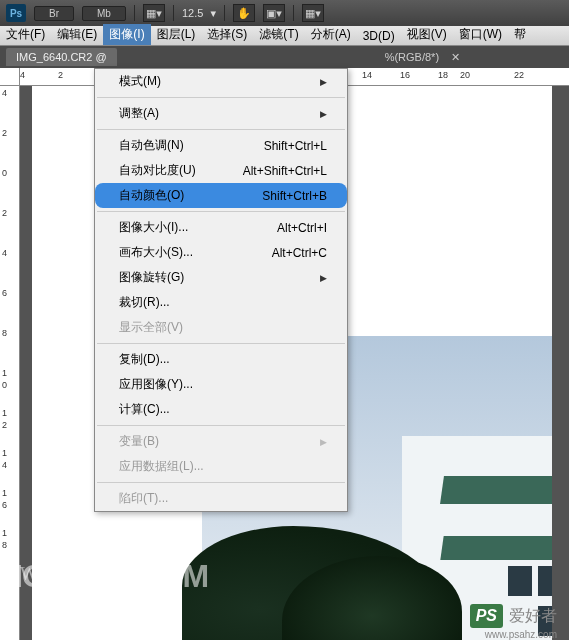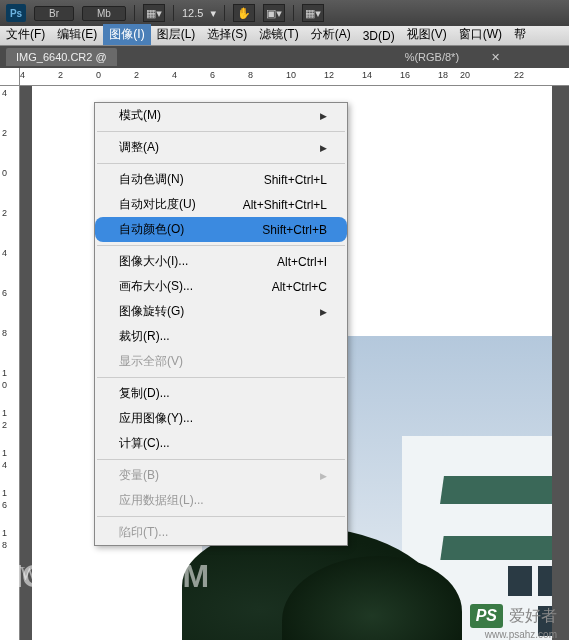--- a/index.html
+++ b/index.html
@@ -9,21 +9,21 @@
 .ps-logo { width: 20px; height: 18px; background: #0a3b5c; color: #6db3e0; font-size: 10px; font-weight: bold; display: flex; align-items: center; justify-content: center; border-radius: 2px; }
 .tb-btn { background: #3a3a3a; border: 1px solid #222; color: #ccc; font-size: 10px; padding: 1px 14px; border-radius: 2px; }
 .tb-sep { width: 1px; height: 16px; background: #2a2a2a; }
 .tb-icon { width: 22px; height: 18px; background: #3a3a3a; border: 1px solid #222; display: flex; align-items: center; justify-content: center; color: #ccc; font-size: 11px; }
 .zoom { color: #ddd; font-size: 11px; display: flex; align-items: center; gap: 2px; }
 
 .menubar { height: 20px; background: linear-gradient(180deg, #e8e8e8 0, #d0d0d0 100%); display: flex; align-items: flex-end; font-size: 12px; color: #000; border-bottom: 1px solid #888; }
 .menu-item { padding: 2px 6px; cursor: pointer; }
 .menu-item.active { background: #4a7fb8; color: #fff; }
 
-.doc-tab-bar { height: 22px; background: #4a4a4a; display: flex; align-items: center; padding-left: 6px; gap: 20px; }
+.doc-tab-bar { height: 22px; background: #4a4a4a; display: flex; align-items: center; padding-left: 6px; }
 .doc-tab { background: #6a6a6a; color: #eee; font-size: 11px; padding: 3px 10px; border-radius: 2px 2px 0 0; display: flex; align-items: center; gap: 6px; }
 .doc-tab2 { color: #ccc; font-size: 11px; padding: 3px 8px; }
 
 .workspace { position: relative; height: 572px; background: #535353; }
 
 .ruler-top { position: absolute; top: 0; left: 20px; right: 0; height: 18px; background: #fff; border-bottom: 1px solid #888; font-size: 9px; color: #333; overflow: hidden; }
 .ruler-top-marks { position: relative; height: 100%; }
 .ruler-top-marks span { position: absolute; top: 2px; font-size: 9px; }
 .ruler-left { position: absolute; top: 18px; left: 0; width: 20px; bottom: 0; background: #fff; border-right: 1px solid #888; overflow: hidden; }
 .ruler-left span { position: absolute; left: 2px; font-size: 9px; color: #333; writing-mode: horizontal-tb; }
@@ -33,21 +33,21 @@
 .canvas-viewport { position: absolute; top: 0; left: 12px; width: 520px; height: 560px; background: #fff; overflow: hidden; }
 .photo { position: absolute; top: 250px; left: 170px; width: 400px; height: 350px; }
 .sky { position: absolute; inset: 0; background: linear-gradient(180deg, #b4c8dc 0%, #d8e2ec 60%, #e8eef4 100%); }
 .building { position: absolute; right: -20px; bottom: 30px; width: 220px; height: 220px; background: #f0f4f6; }
 .roof1 { position: absolute; top: 40px; right: 0; width: 180px; height: 28px; background: #3a6858; transform: skewX(-8deg); }
 .roof2 { position: absolute; top: 100px; right: 10px; width: 170px; height: 24px; background: #3a6858; transform: skewX(-8deg); }
 .win { position: absolute; width: 24px; height: 30px; background: #2a3a44; }
 .trees { position: absolute; bottom: 20px; left: -20px; width: 260px; height: 140px; background: radial-gradient(ellipse at 30% 60%, #1a3020 0%, #0d1f10 70%); border-radius: 60% 80% 20% 20%; }
 .trees2 { position: absolute; bottom: 10px; left: 80px; width: 180px; height: 120px; background: radial-gradient(ellipse at 50% 50%, #1f3824 0%, #0a1a0c 80%); border-radius: 70% 60% 30% 30%; }
 
-.dropdown { position: absolute; top: 0; left: 94px; width: 254px; background: #f0f0f0; border: 1px solid #888; box-shadow: 2px 2px 6px rgba(0,0,0,0.3); font-size: 12px; z-index: 100; margin-top: 34px; }
+.dropdown { position: absolute; top: 0; left: 94px; width: 254px; background: #f0f0f0; border: 1px solid #888; box-shadow: 2px 2px 6px rgba(0,0,0,0.3); font-size: 12px; z-index: 100; }
 .dd-item { display: flex; justify-content: space-between; align-items: center; padding: 4px 20px 4px 24px; cursor: pointer; color: #000; }
 .dd-item.highlight { background: #3b8ae0; color: #000000; border-radius: 8px; }
 .dd-item.disabled { color: #999; }
 .dd-sep { height: 1px; background: #ccc; margin: 3px 2px; }
 .dd-arrow { font-size: 9px; color: #333; }
 
 .watermark1 { position: absolute; bottom: 45px; left: 0; color: rgba(255,255,255,0.55); font-size: 32px; font-weight: bold; font-family: Arial; letter-spacing: -1px; }
 .watermark1b { position: absolute; bottom: 80px; left: 55px; color: rgba(255,255,255,0.75); font-size: 18px; font-weight: bold; margin-top: 32px; }
 .watermark-www { position: absolute; bottom: 55px; left: 0; color: rgba(255,255,255,0.5); font-size: 19px; font-family: Liberation Serif, serif; padding-left: 20px; }
 .watermark2 { position: absolute; bottom: 12px; right: 12px; display: flex; align-items: center; gap: 6px; }

